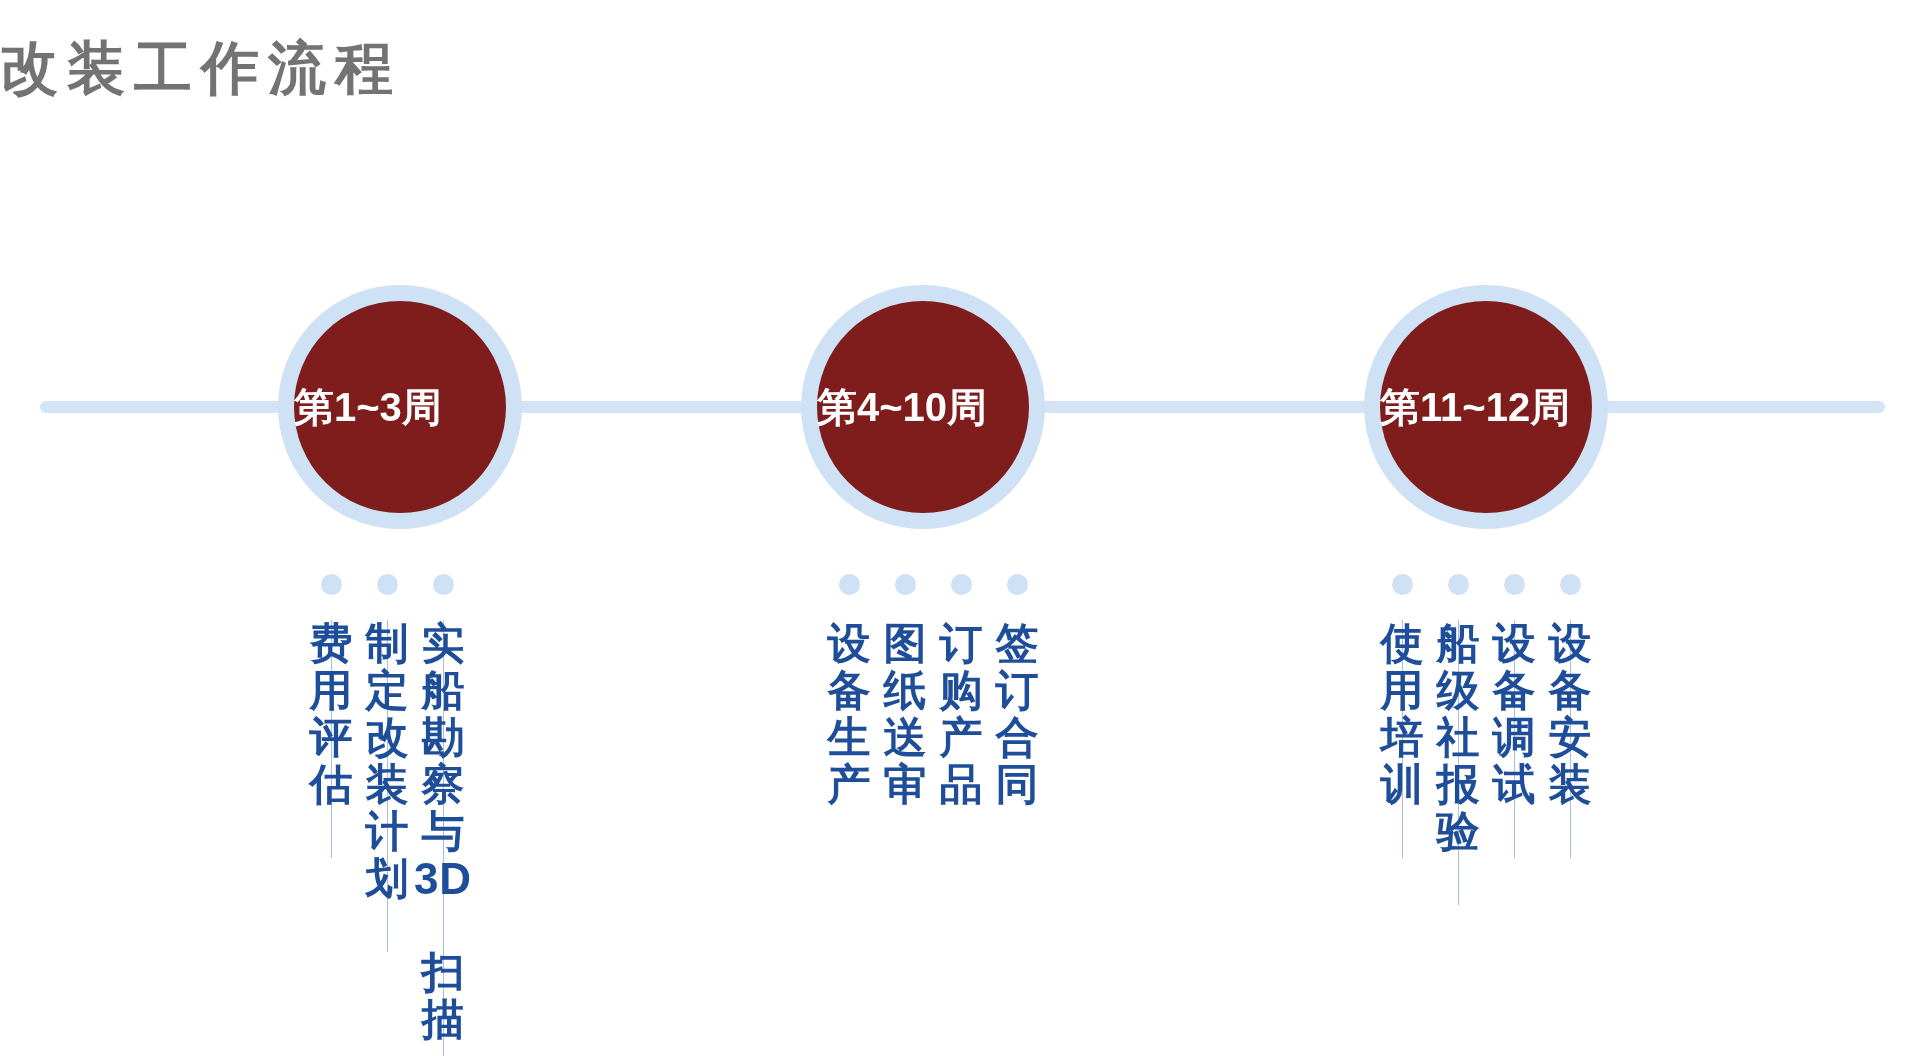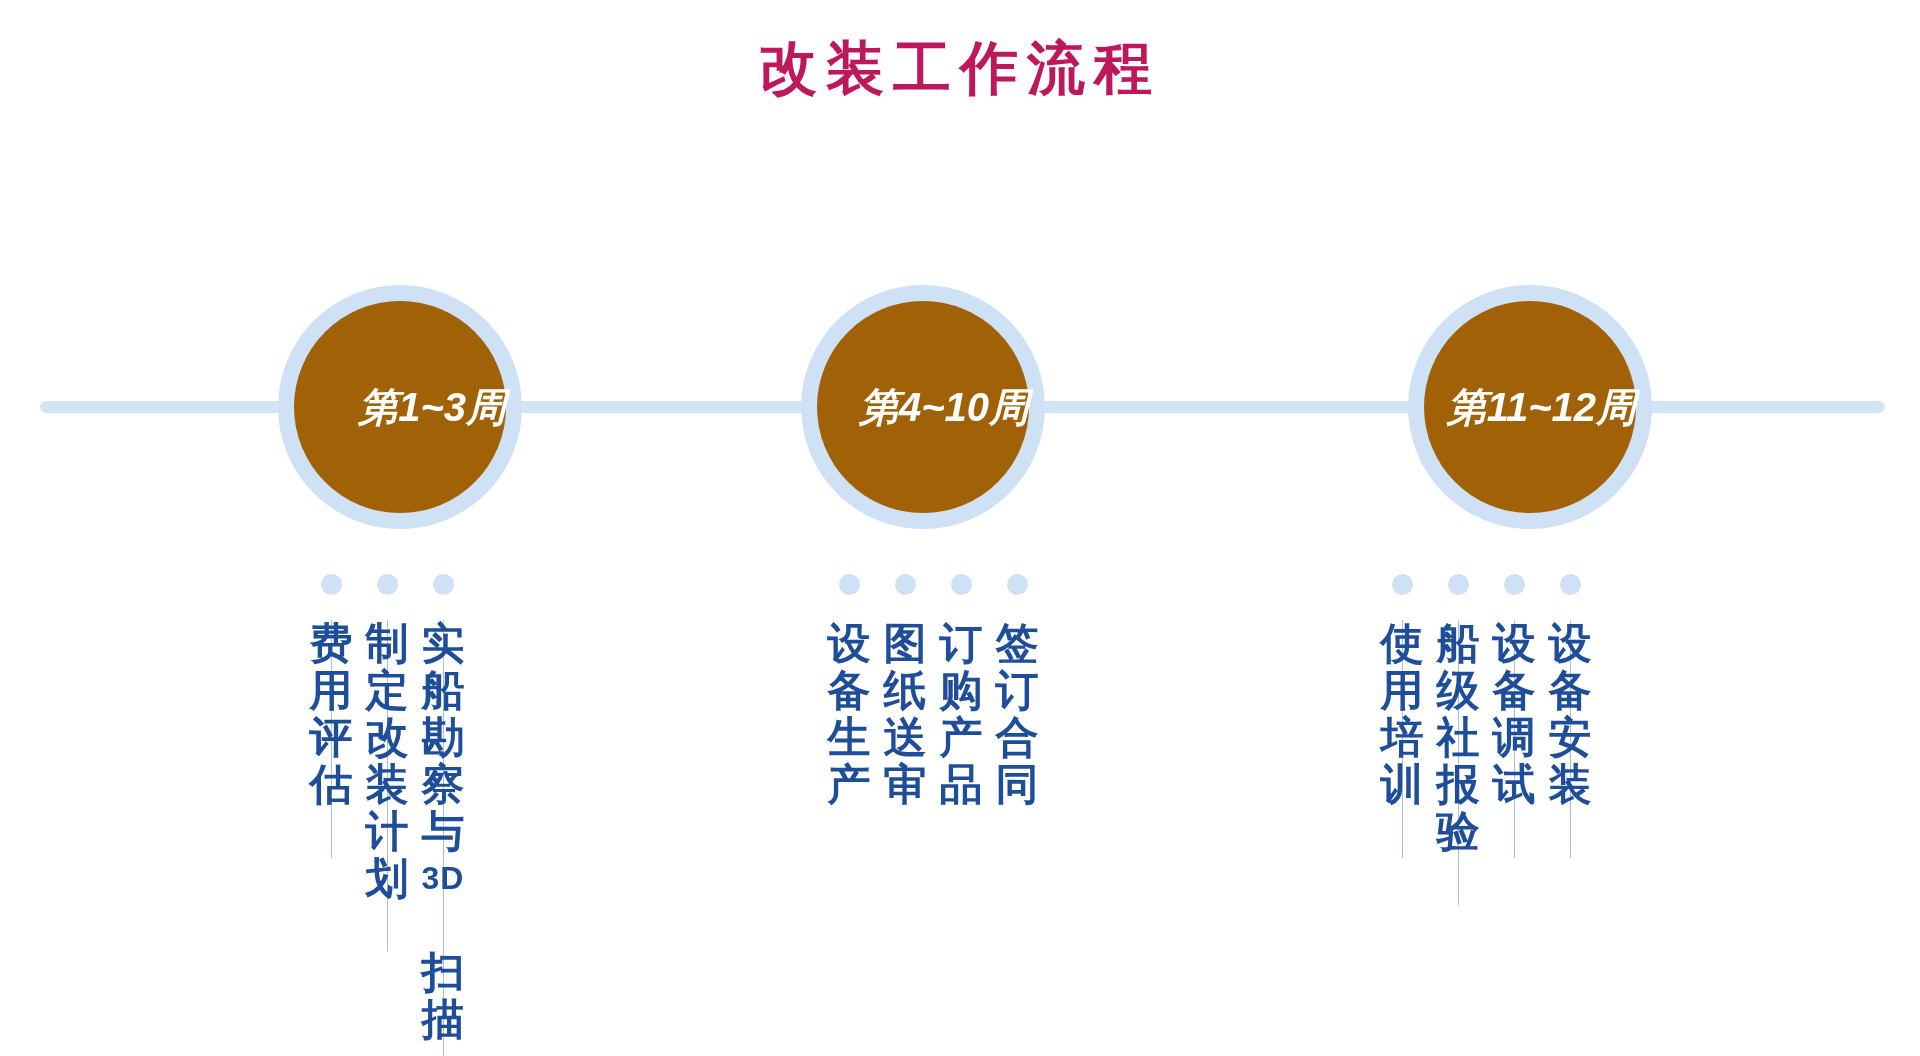--- a/index.html
+++ b/index.html
@@ -10,47 +10,47 @@
   }
   .canvas {
     position: relative;
     width: 1920px; height: 1056px;
     background: #ffffff;
     overflow: hidden;
   }
   .page-title {
     position: absolute;
     left: 0; right: 0; top: 30px;
-    text-align: center;
+    text-align: left;
     font-size: 58px;
     font-weight: 700;
     letter-spacing: 9px;
-    color: #be185d;
+    color: #737373;
     margin: 0;
   }
   .timeline-line {
     position: absolute;
     left: 40px; width: 1845px;
     top: 401px; height: 12px;
     background: #D2E4F6;
     border-radius: 6px;
   }
   .stage-node {
     position: absolute;
     top: 285px;
     width: 244px; height: 244px;
     border-radius: 50%;
     background: #CEE1F5;
     display: flex; align-items: center; justify-content: center;
   }
   .stage-circle {
     width: 212px; height: 212px;
     border-radius: 50%;
-    background: #a16207;
-    display: flex; align-items: center; justify-content: flex-end; font-style: italic;
+    background: #7f1d1d;
+    display: flex; align-items: center; justify-content: flex-start;
   }
   .stage-label {
     color: #ffffff;
     font-size: 40px;
     font-weight: 700;
     white-space: nowrap;
   }
   .stage-group {
     position: absolute;
     top: 574px;
@@ -87,21 +87,21 @@
     position: relative;
     display: block;
     height: 47px;
     line-height: 47px;
     font-size: 43px;
     font-weight: 700;
     color: #1E4D99;
     white-space: nowrap;
     text-align: center;
   }
-  .task-char.latin { font-size: 32px; letter-spacing: 1px; }
+  .task-char.latin { font-size: 44px; letter-spacing: 1px; }
   .task-char.spacer { height: 47px; }
 </style>
 </head>
 <body>
 
 <div class="canvas">
   <h1 class="page-title">改装工作流程</h1>
   <div class="timeline-line"></div>
   <div id="stages-root">
       <div class="stage-node" style="left: 278px;">
@@ -184,21 +184,21 @@
         <div class="task-cell">
           <span class="bullet-dot"></span>
           <div class="task-column">
             <span class="task-char">签</span>
             <span class="task-char">订</span>
             <span class="task-char">合</span>
             <span class="task-char">同</span>
           </div>
         </div>
       </div>
-      <div class="stage-node" style="left: 1408px;">
+      <div class="stage-node" style="left: 1364px;">
         <div class="stage-circle">
           <span class="stage-label">第11~12周</span>
         </div>
       </div>
       <div class="stage-group" style="left: 1374px;">
         <div class="task-cell">
           <span class="bullet-dot"></span>
           <div class="task-column">
             <span class="column-line" style="height: 238px;"></span>
             <span class="task-char">使</span>

